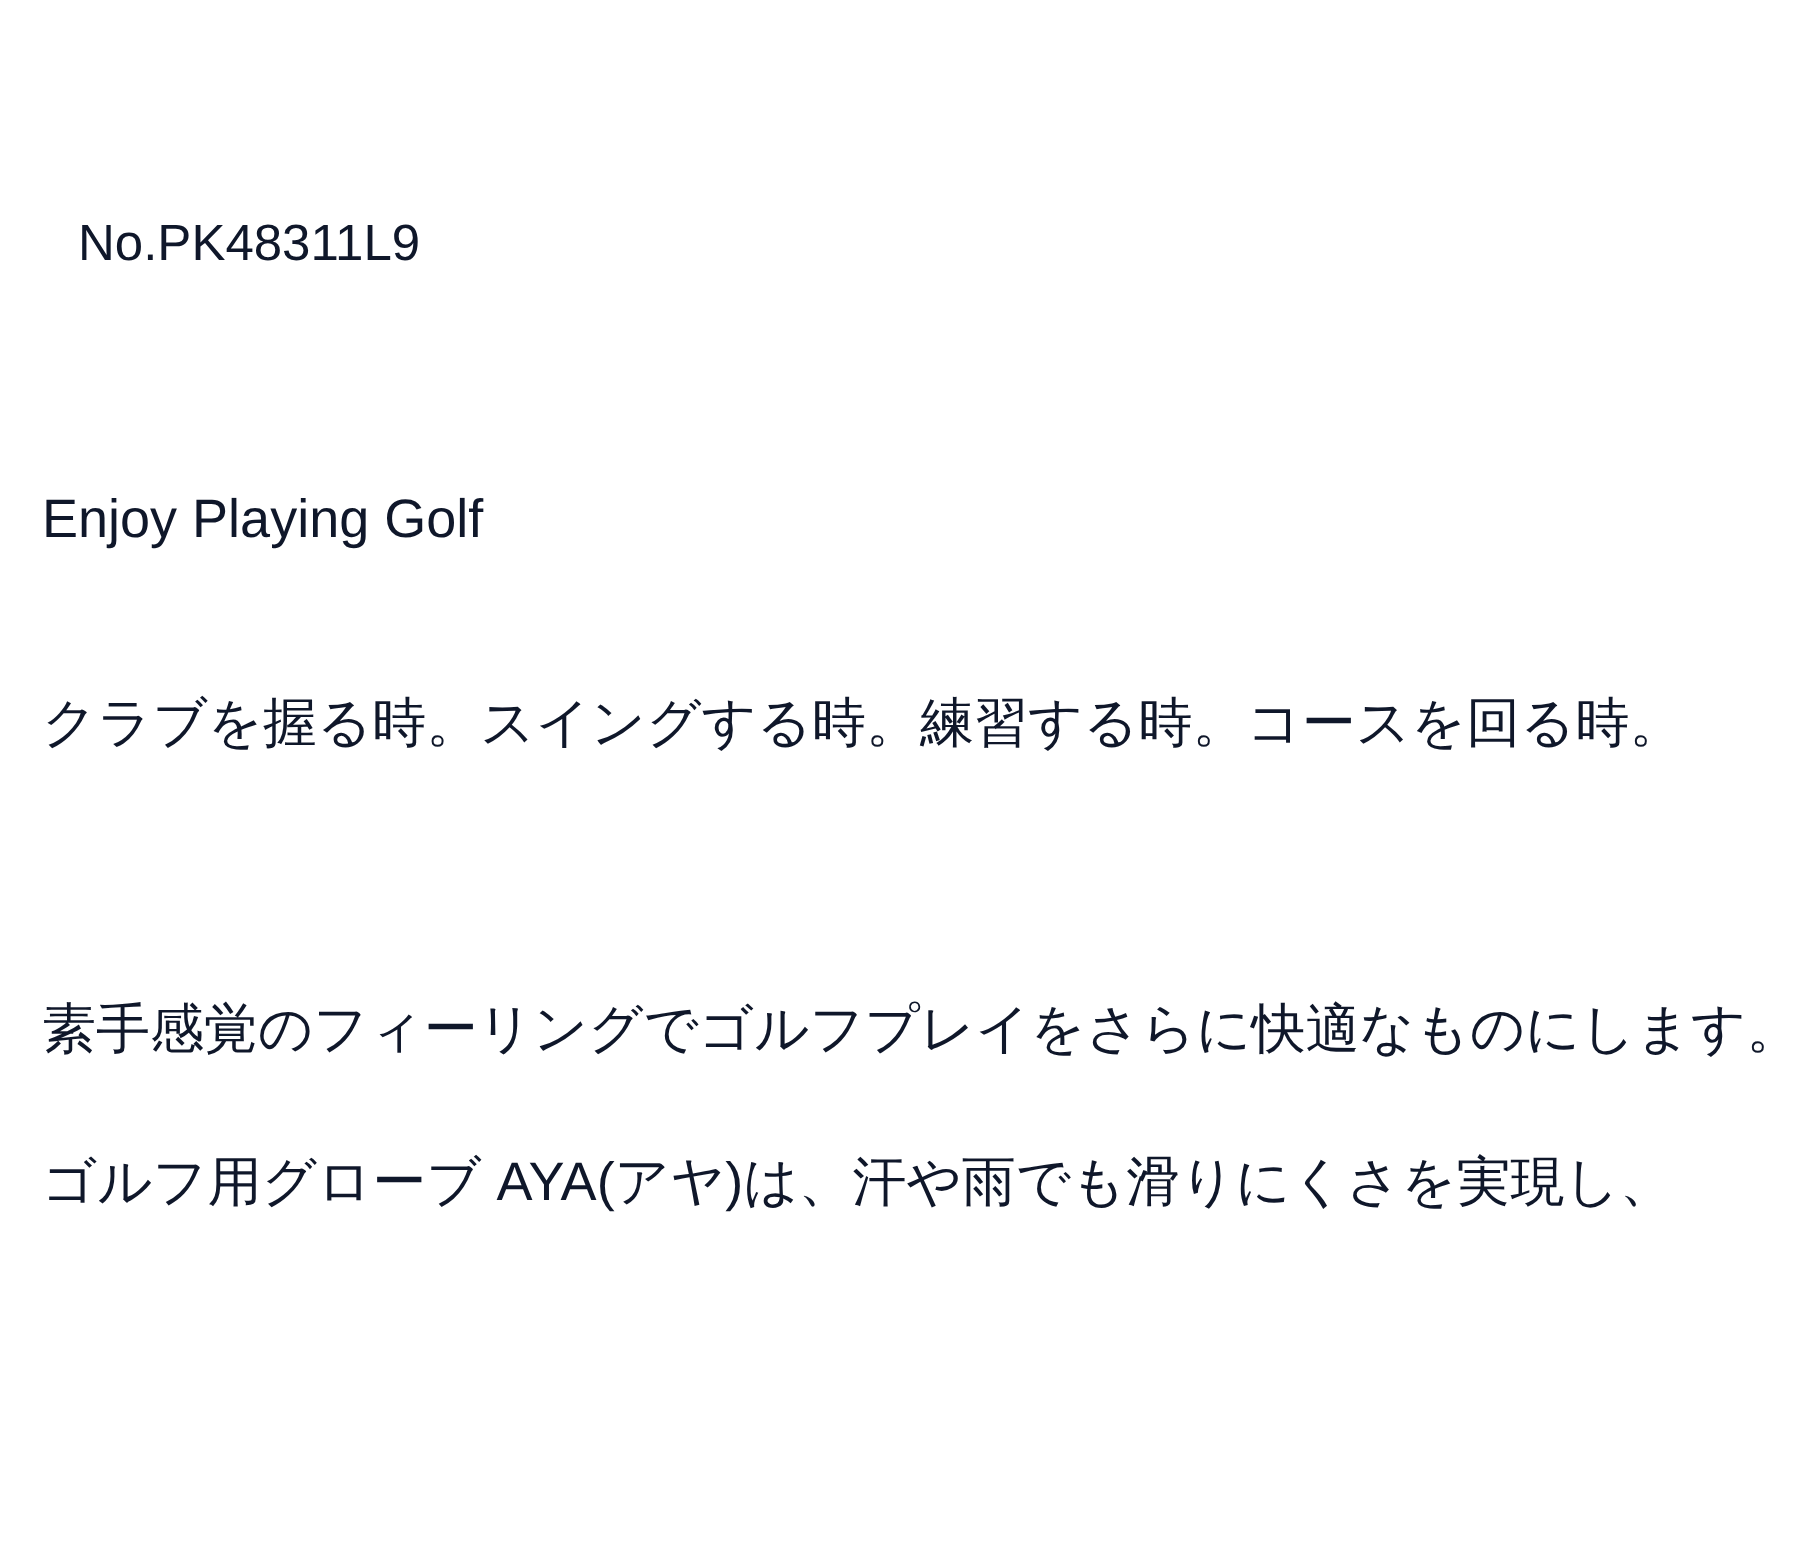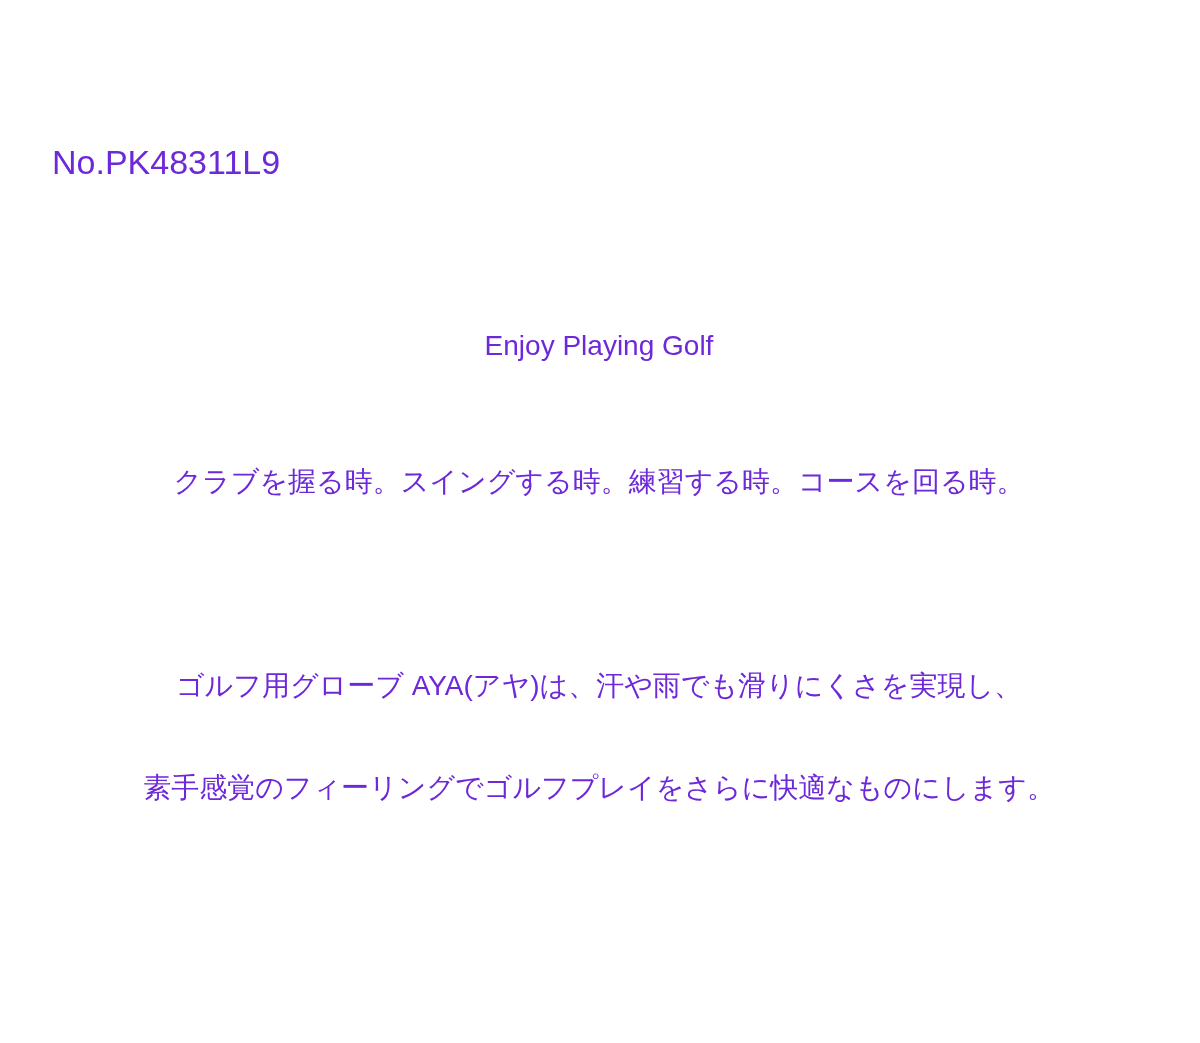--- a/index.html
+++ b/index.html
@@ -6,36 +6,35 @@
   html, body {
     margin: 0;
     padding: 0;
     background: #ffffff;
   }
   .page {
     position: relative;
     width: 1200px;
     height: 1043px;
     background: #ffffff;
-    color: #6d28d9;
+    color: #0f172a;
     font-family: "Liberation Sans", "DejaVu Sans", sans-serif;
     padding: 50px 30px 0 28px;
     overflow: hidden;
   }
   .title-block {
     margin-left: 24px;
     font-size: 34px;
     line-height: 45px;
     white-space: pre;
   }
   .body-text {
-    font-size: 28px;
+    font-size: 36px;
     line-height: 34px;
     white-space: pre;
-    text-align: center;
   }
   .tagline   { margin-top: 54px; }
   .para      { margin-top: 34px; }
   .line { display: block; }
 </style>
 </head>
 <body>
 
 <div class="page">
 
@@ -43,17 +42,17 @@
     <span class="line">No.PK48311L9</span>
   </header>
 
   <div class="body-text tagline">Enjoy Playing Golf</div>
 
   <div class="body-text para">
     <span class="line">クラブを握る時。スイングする時。練習する時。コースを回る時。</span>
   </div>
 
   <div class="body-text para">
+    <span class="line">素手感覚のフィーリングでゴルフプレイをさらに快適なものにします。</span>
     <span class="line">ゴルフ用グローブ AYA(アヤ)は、汗や雨でも滑りにくさを実現し、</span>
-    <span class="line">素手感覚のフィーリングでゴルフプレイをさらに快適なものにします。</span>
   </div>
 
 </div>
 
 </body></html>

